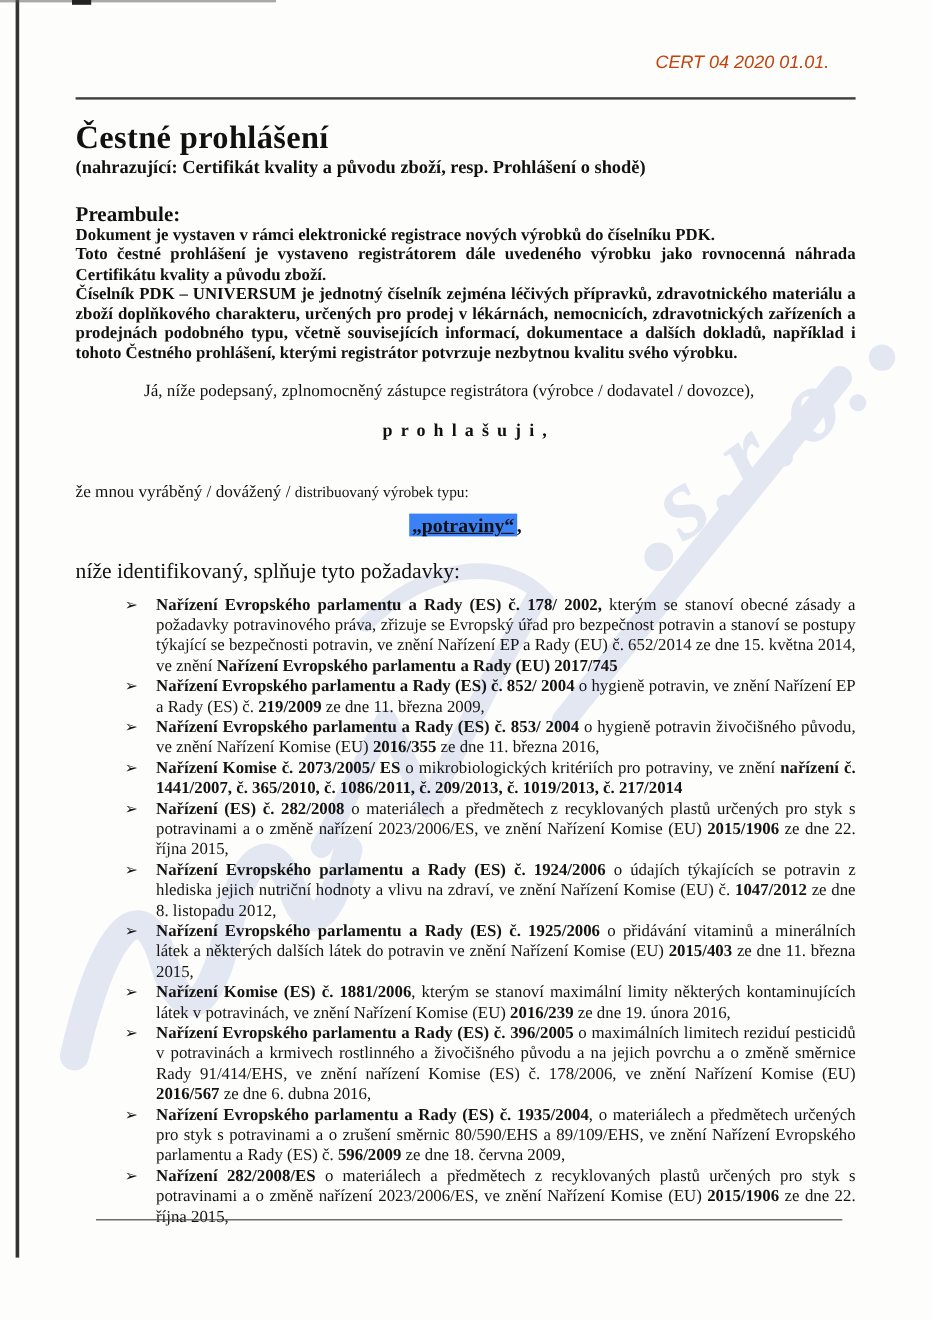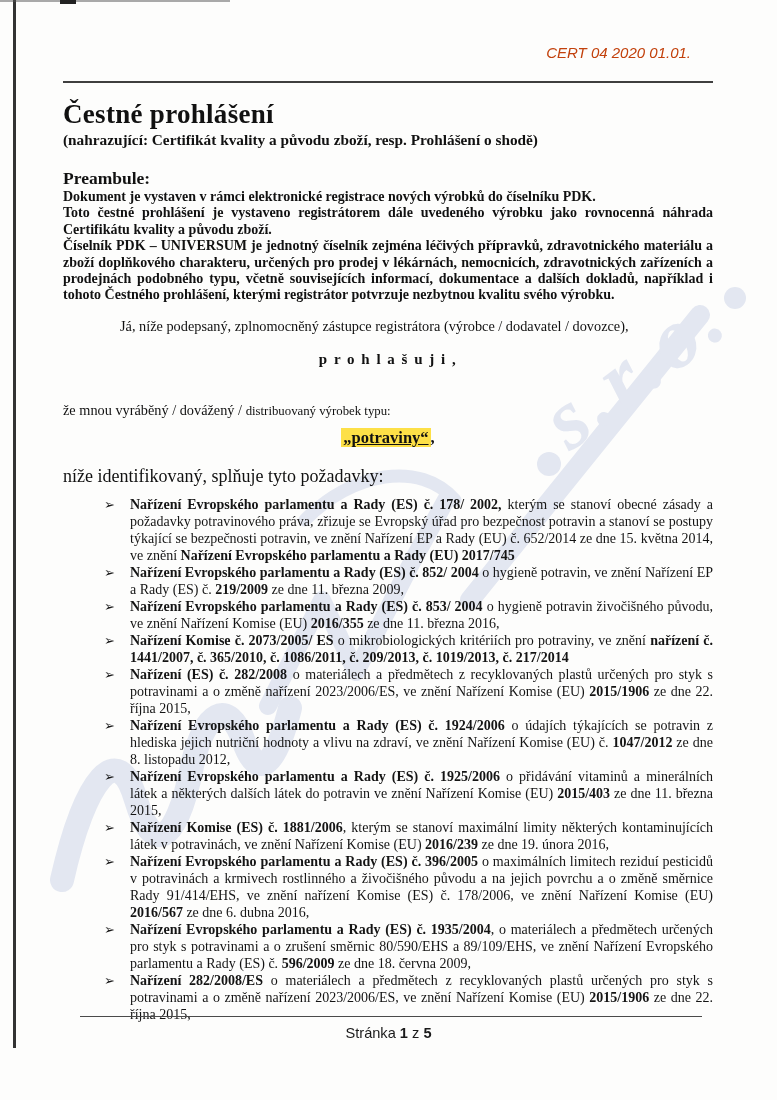--- a/index.html
+++ b/index.html
@@ -29,21 +29,21 @@
   .hr1{border:none;border-top:2px solid #3f3f3f;margin:20px 0 0 0;}
   .title{margin-top:16px;text-align:left;font-size:27px;font-weight:bold;letter-spacing:.3px;}
   .subtitle{margin-top:1px;text-align:left;font-size:15.3px;font-weight:bold;}
   .preamble-heading{margin-top:19px;font-size:17.5px;font-weight:bold;}
   .preamble p{margin:0;font-size:14px;font-weight:bold;line-height:16.4px;text-align:justify;}
   .decl-intro{margin:14px 0 0 57px;font-size:14.3px;}
   .decl-verb{margin-top:16px;text-align:center;font-size:15px;font-weight:bold;letter-spacing:1.5px;}
   .product-lead{margin-top:34px;font-size:14.3px;}
   .product-lead .small{font-size:12.8px;}
   .product-line{margin-top:9px;text-align:center;font-size:16.5px;font-weight:bold;}
-  .product-line .product{background:#fde047;text-decoration:underline;padding:0 2px;}
+  .product-line .product{background:#3b82f6;text-decoration:underline;padding:0 2px;}
   .decl-outro{margin-top:18px;font-size:18px;}
   
   .req-list{margin-top:9px;}
   .bullet-item{display:flex;align-items:flex-start;margin:0 0 0 41px;}
   .bullet-marker{
     flex:0 0 26px;font-size:13px;line-height:17px;color:#151515;
     font-family:"DejaVu Sans", sans-serif;
   }
   .bullet-text{
     flex:1;font-size:14px;line-height:17px;text-align:justify;color:#141414;
@@ -150,20 +150,14 @@
         </div>
         <div class="bullet-item">
           <span class="bullet-marker">➢</span>
           <div class="bullet-text"><span class="b">Nařízení 282/2008/ES</span><span> o materiálech a předmětech z recyklovaných plastů určených pro styk s potravinami a o změně nařízení 2023/2006/ES, ve znění Nařízení Komise (EU) </span><span class="b">2015/1906</span><span> ze dne 22. října 2015,</span></div>
         </div>
       </div>
 
   </div>
 
   <hr class="footer-rule">
-  <div class="footer">
-    <span>Stránka</span>
-    <b>1</b>
-    <span>z</span>
-    <b>5</b>
-  </div>
 
 </div>
 
 </body></html>

